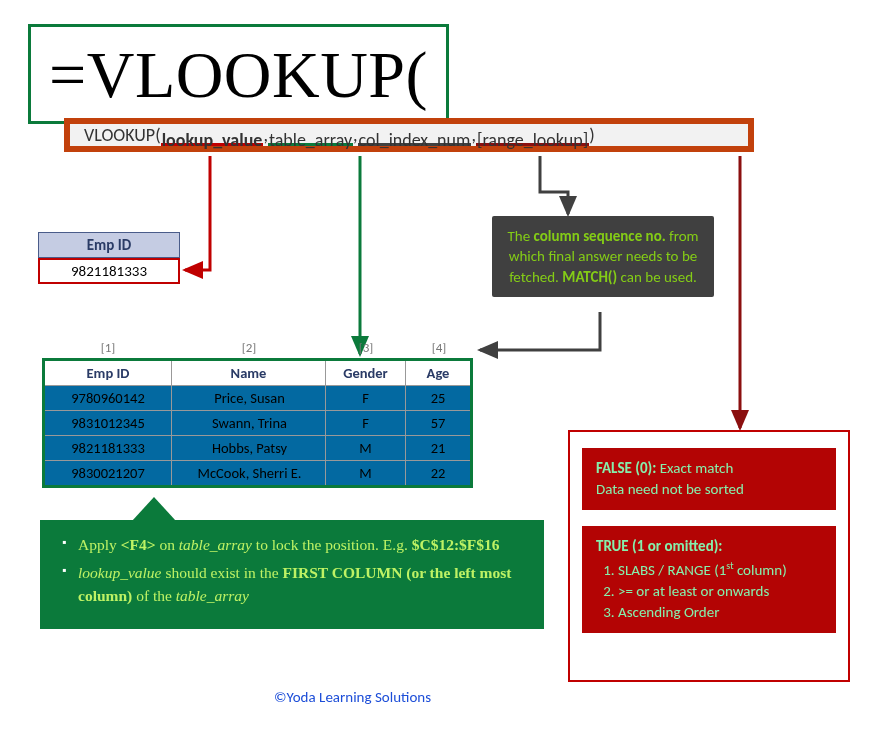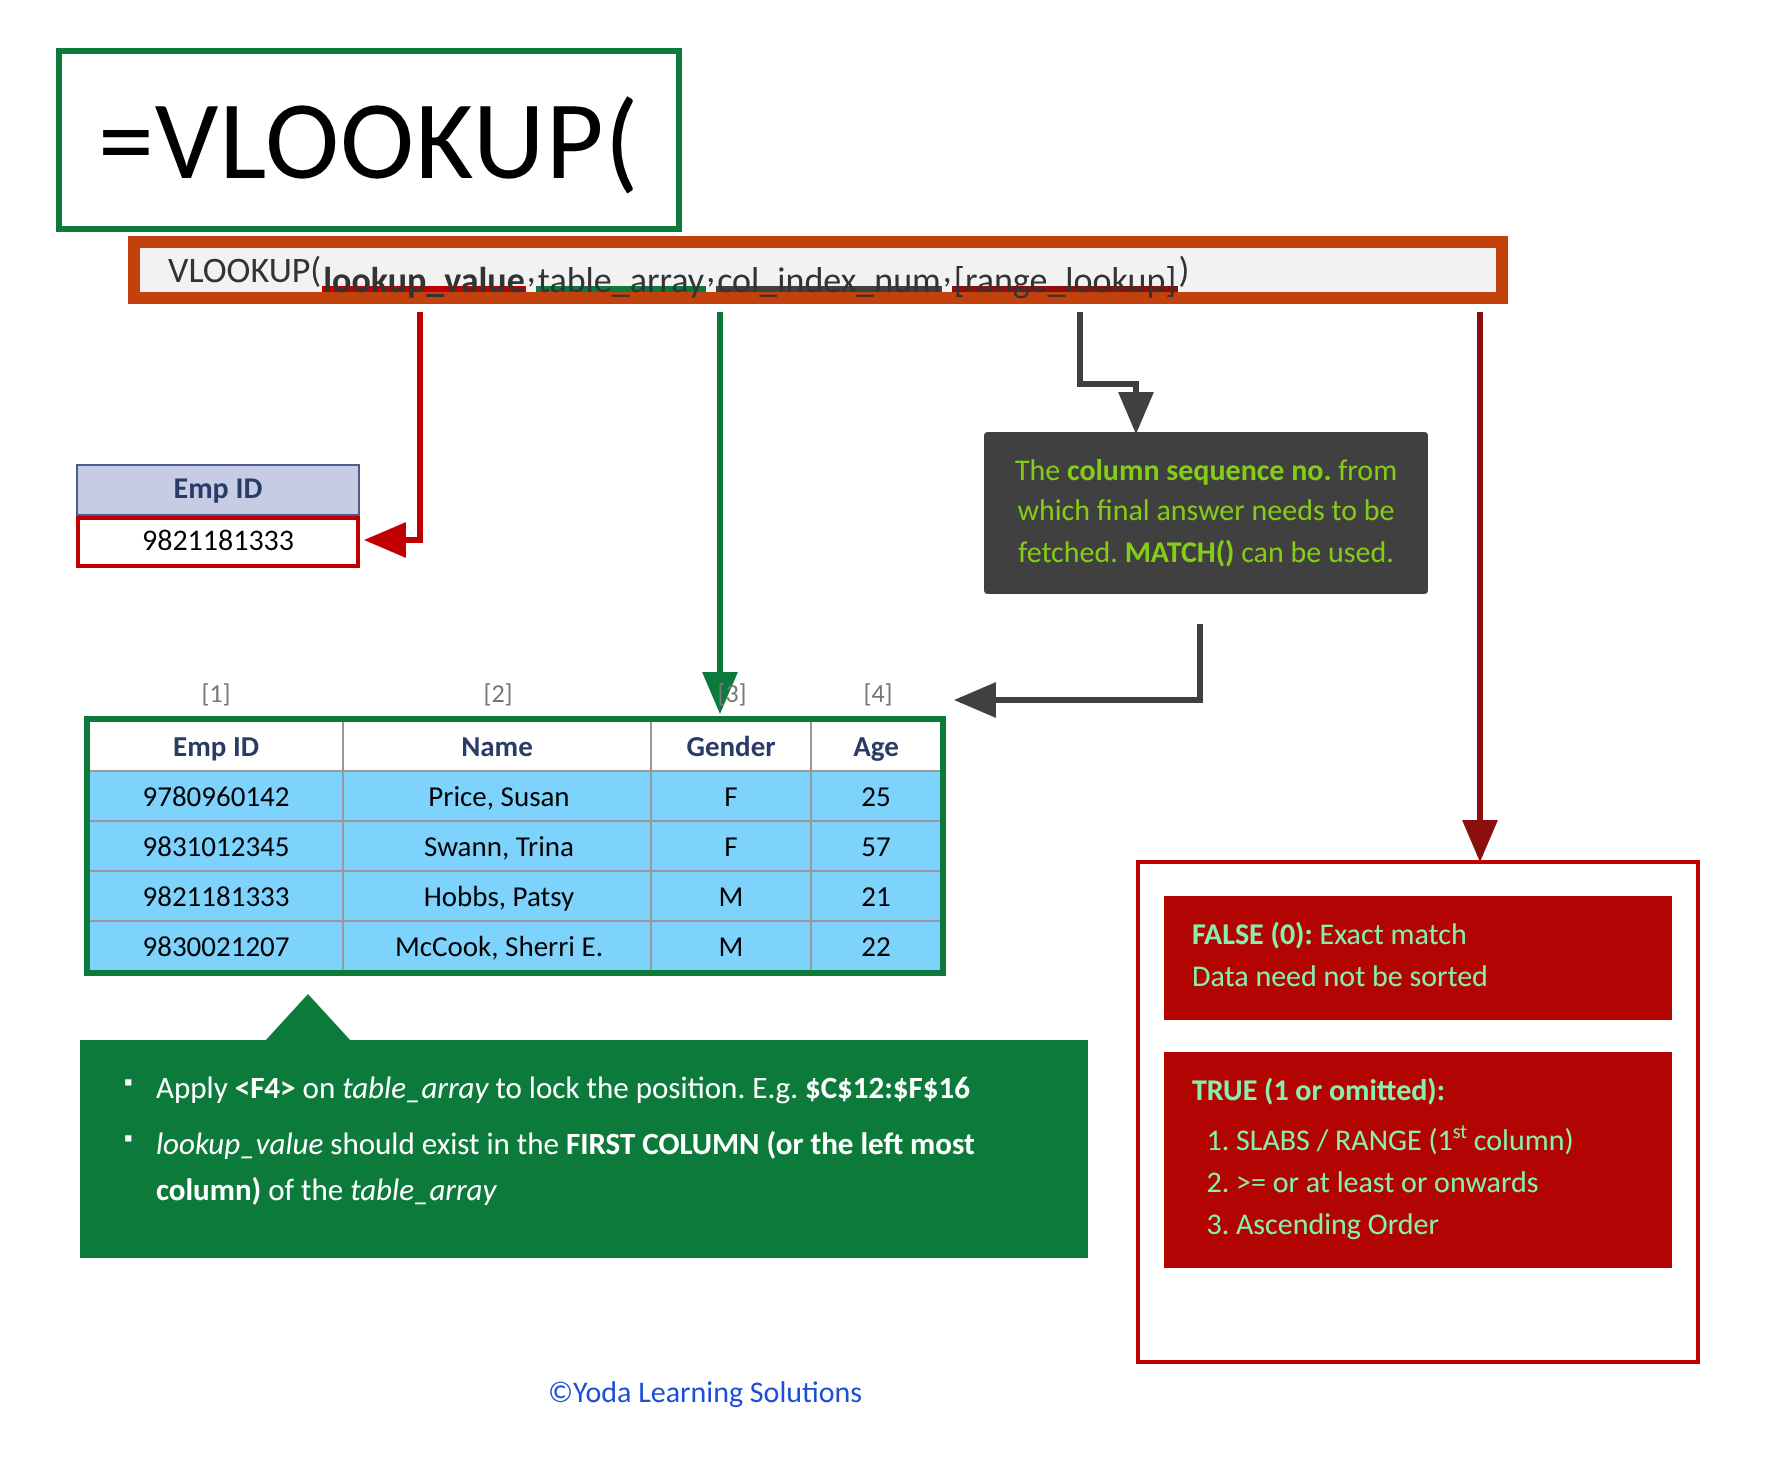--- a/index.html
+++ b/index.html
@@ -1,21 +1,21 @@
 <!DOCTYPE html>
 <html><head>
 <meta charset="utf-8">
 <style>
   * { box-sizing: border-box; margin: 0; padding: 0; }
   body { font-family: Calibri, Arial, sans-serif; background: #fff; width: 886px; height: 733px; position: relative; }
   .canvas { position: relative; width: 886px; height: 733px; }
 
   
   .formula-box { position: absolute; top: 24px; left: 28px; border: 3px solid #0b7a3b; padding: 10px 18px 8px 18px; background: #fff; }
-  .formula-text { font-size: 56px; font-weight: 400; letter-spacing: 0.5px; }
+  .formula-text { font-size: 66px; font-weight: 400; letter-spacing: 0.5px; font-family: Liberation Serif, serif; }
 
   
   .tooltip { position: absolute; top: 118px; left: 64px; width: 690px; height: 34px; background: #f2f2f2; border: 6px solid #c2410c; font-size: 18px; line-height: 32px; padding: 0 14px; color: #333; display: flex; align-items: center; }
   .tooltip .fn { }
   .tooltip .bold { font-weight: 700; }
   .underline-red { border-bottom: 3px solid #c00000; display: inline-block; height: 22px; padding: 0 1px; }
   .underline-green { border-bottom: 3px solid #0b7a3b; display: inline-block; height: 22px; padding: 0 1px; }
   .underline-dark { border-bottom: 3px solid #404040; display: inline-block; height: 22px; padding: 0 1px; }
   .underline-darkred { border-bottom: 3px solid #8b0f0f; display: inline-block; height: 22px; padding: 0 1px; }
 
@@ -32,29 +32,29 @@
   .colnums span { text-align: center; color: #777; font-size: 13px; }
   .colnums .c1 { width: 128px; }
   .colnums .c2 { width: 154px; }
   .colnums .c3 { width: 80px; }
   .colnums .c4 { width: 66px; }
 
   
   .dtable { position: absolute; top: 358px; left: 42px; border: 3px solid #0b7a3b; border-collapse: collapse; font-size: 14.5px; }
   .dtable th, .dtable td { border: 1px solid #999; padding: 3px 8px; }
   .dtable th { color: #2a3b66; font-weight: 700; background: #fff; text-align: center; }
-  .dtable td { text-align: center; background: #7dd3fc; }
+  .dtable td { text-align: center; background: #0369a1; }
   .dtable td.name { text-align: center; padding-left: 10px; }
   .dtable col.c1 { width: 128px; }
   .dtable col.c2 { width: 154px; }
   .dtable col.c3 { width: 80px; }
   .dtable col.c4 { width: 66px; }
 
   
-  .greenbox { position: absolute; top: 520px; left: 40px; width: 504px; background: #0b7a3b; color: #ffffff; padding: 14px 18px 16px 22px; font-size: 15.5px; line-height: 1.45; }
+  .greenbox { position: absolute; top: 520px; left: 40px; width: 504px; background: #0b7a3b; color: #bef264; padding: 14px 18px 16px 22px; font-size: 15.5px; line-height: 1.45; font-family: Liberation Serif, serif; }
   .greenbox ul { list-style: none; }
   .greenbox li { position: relative; padding-left: 16px; margin-bottom: 6px; }
   .greenbox li:before { content: "▪"; position: absolute; left: 0; top: 0; color: #fff; font-size: 12px; }
   .greenbox i { font-style: italic; }
   .greenbox b { font-weight: 700; }
   .green-pointer { position: absolute; top: 497px; left: 132px; width: 0; height: 0; border-left: 22px solid transparent; border-right: 22px solid transparent; border-bottom: 24px solid #0b7a3b; }
 
   
   .rl-outer { position: absolute; top: 430px; left: 568px; width: 282px; height: 252px; border: 2px solid #c00000; background: #fff; }
   .rl-box { background: #b30404; color: #86efac; padding: 10px 14px; margin: 16px 12px; font-size: 15px; line-height: 1.4; }

